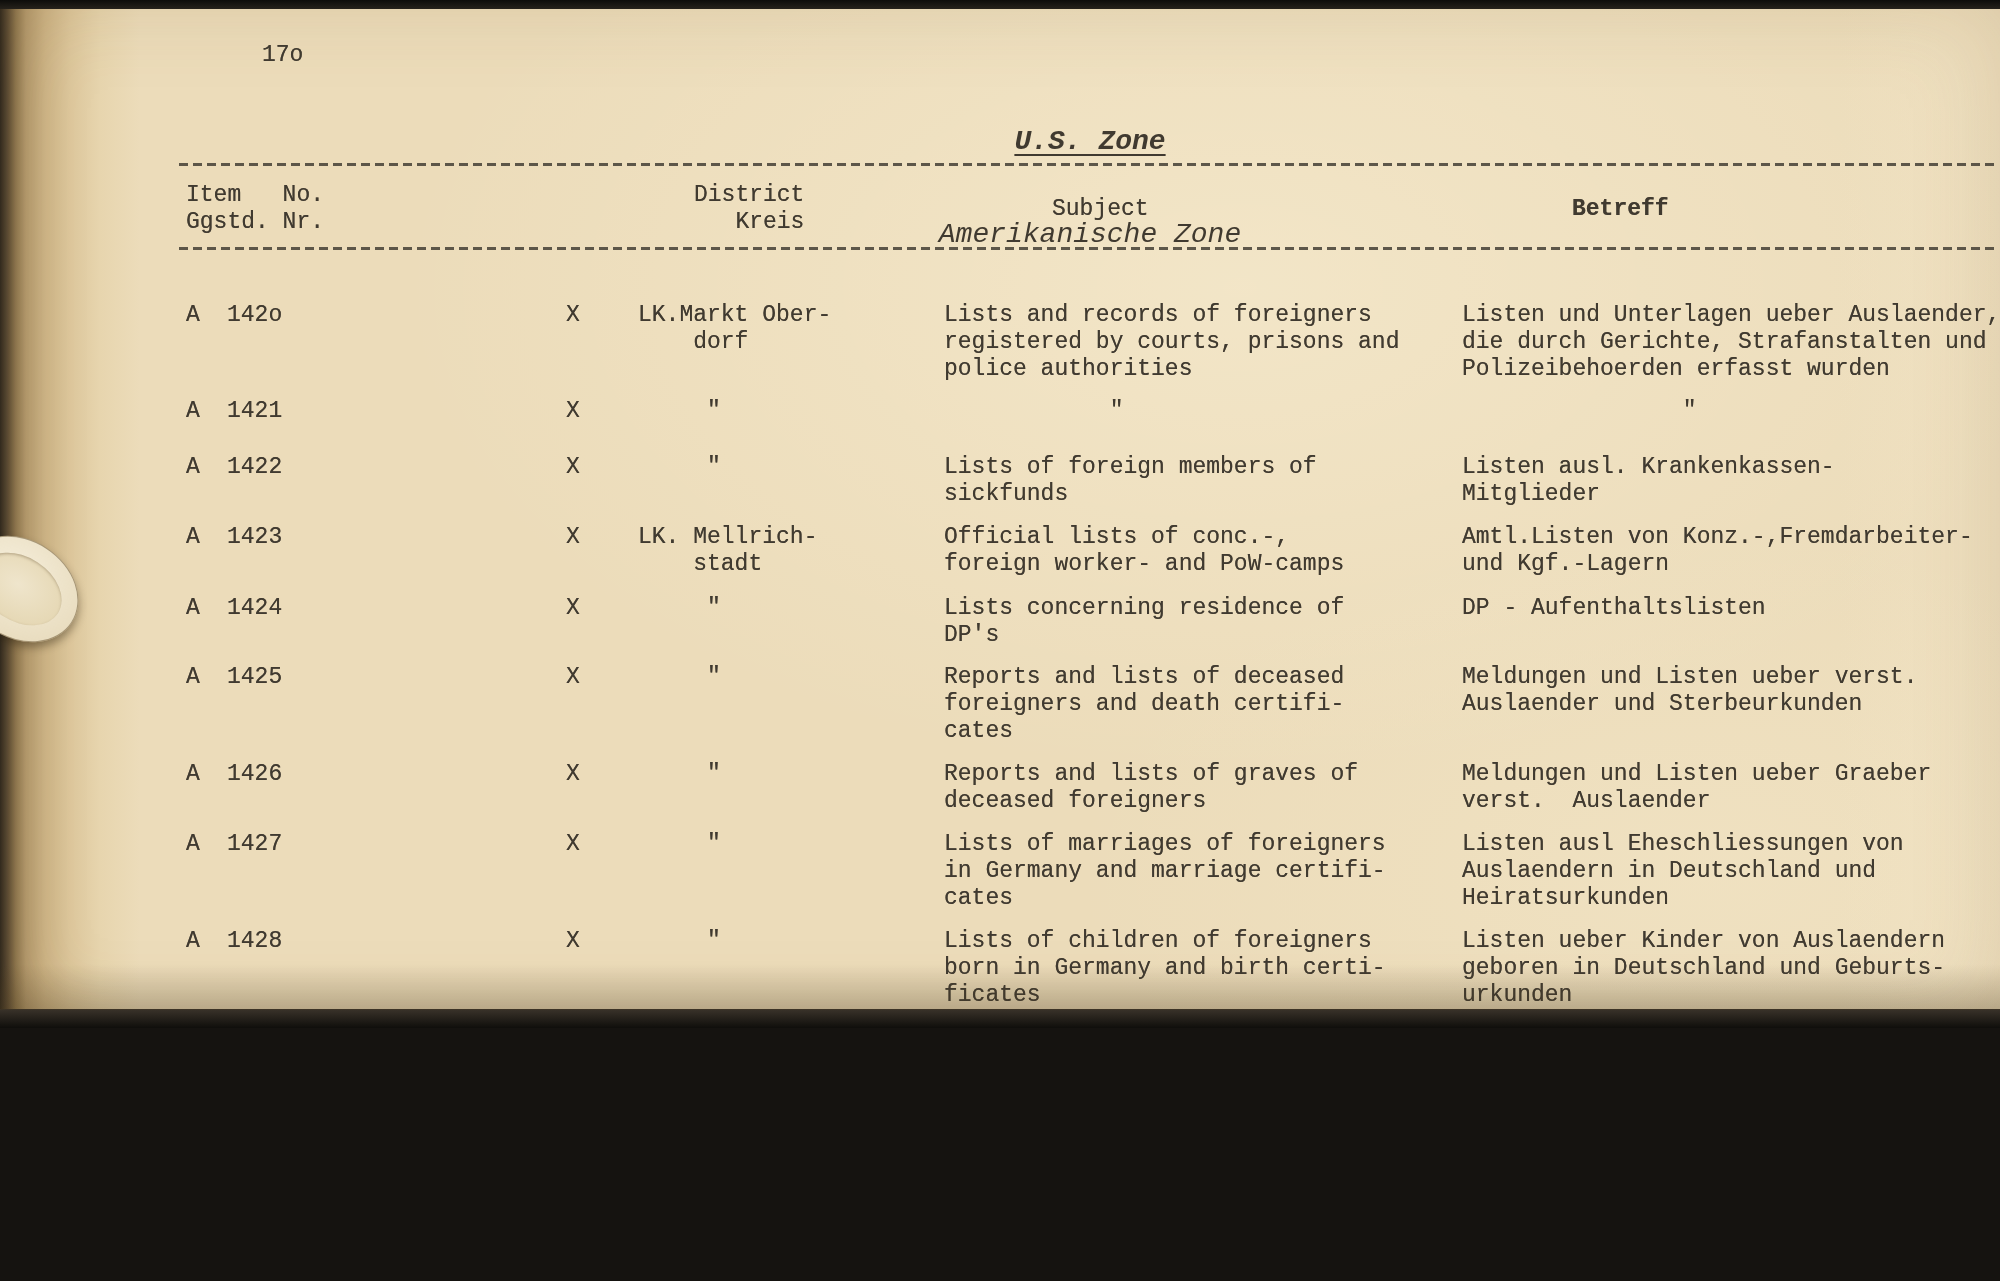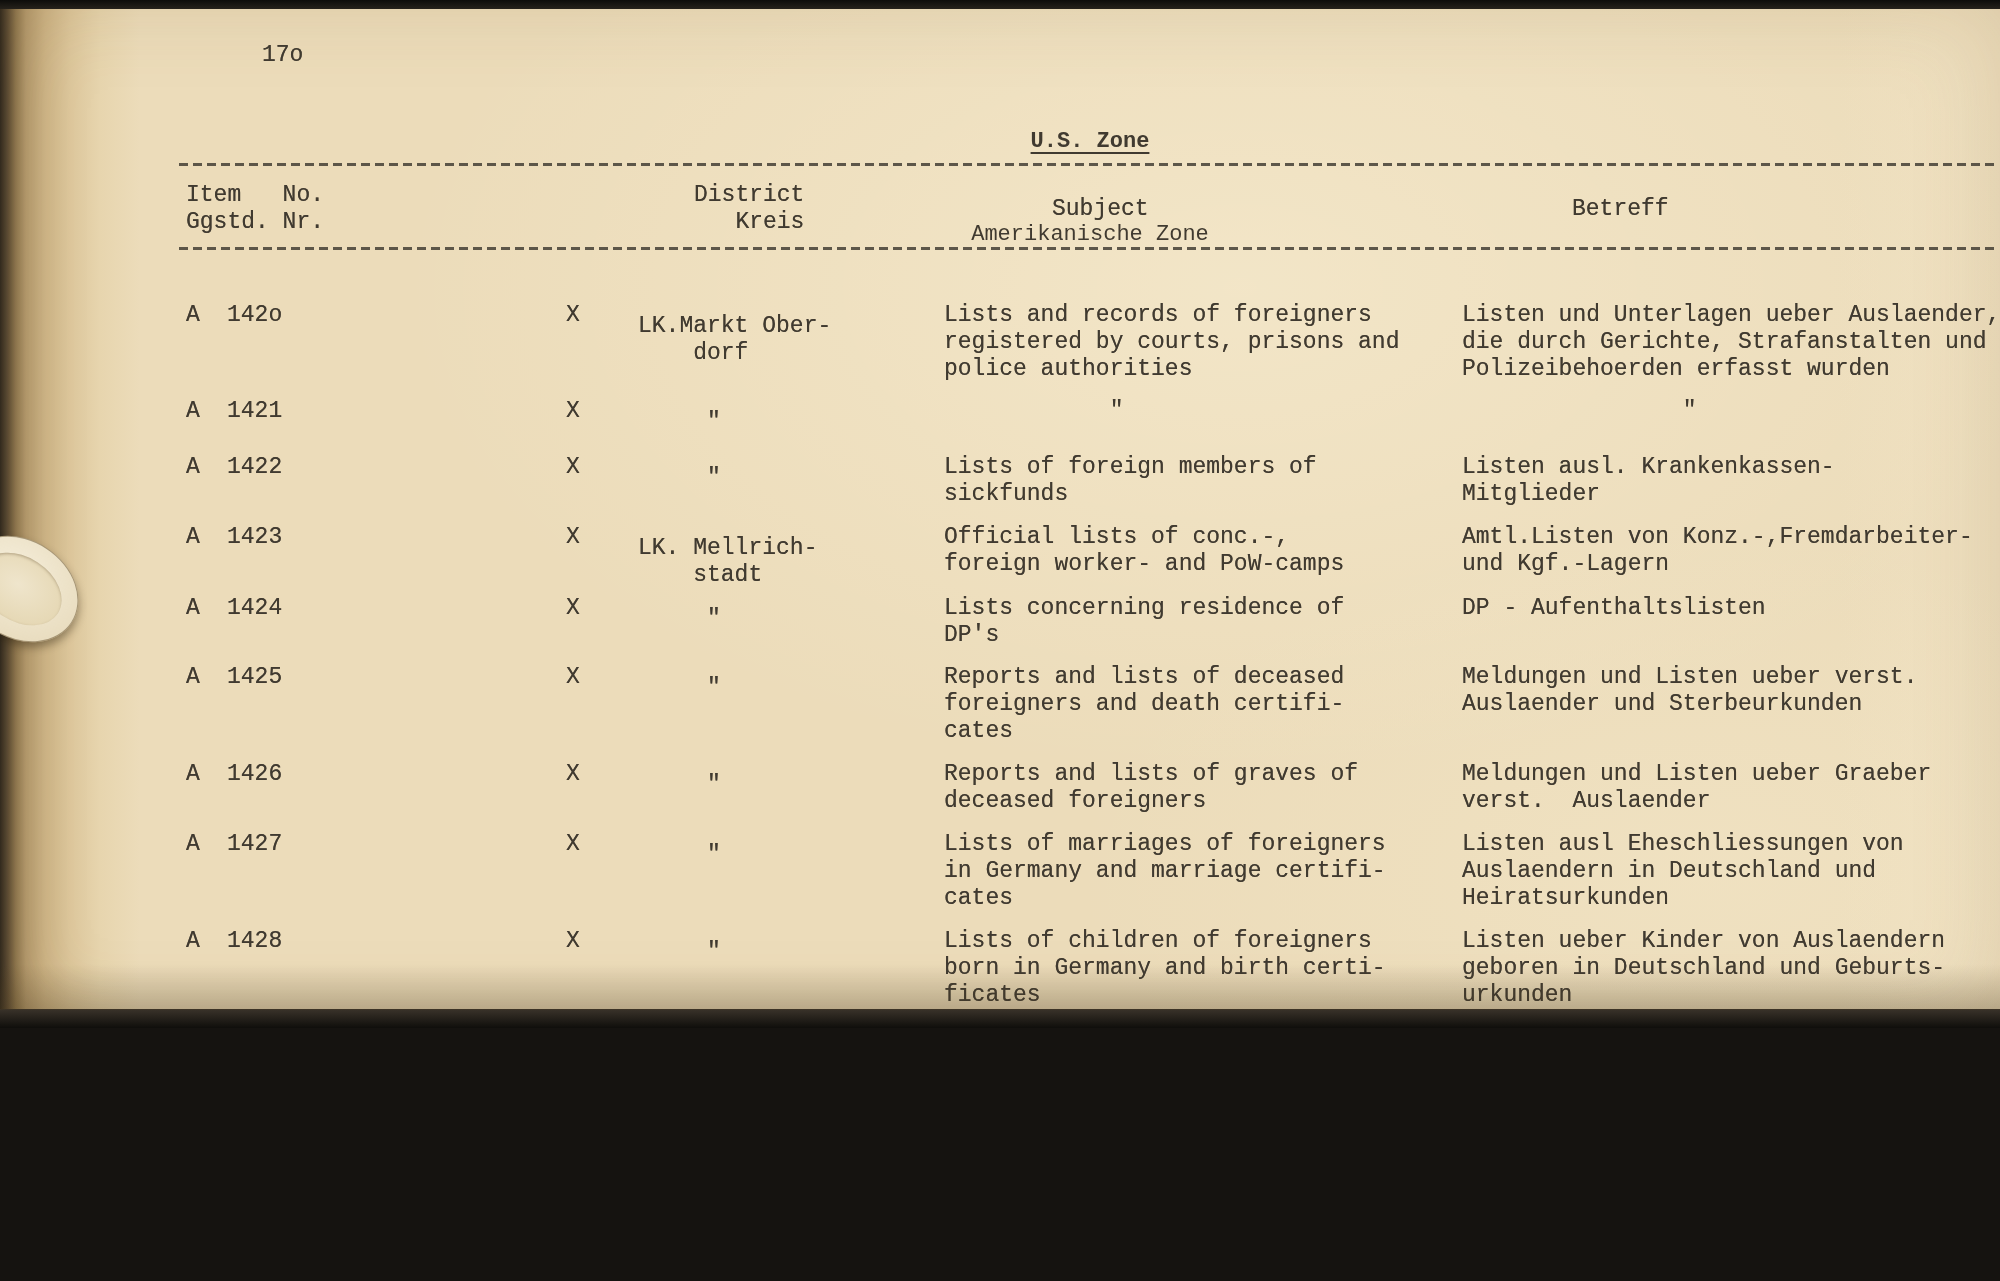--- a/index.html
+++ b/index.html
@@ -41,49 +41,49 @@
   }
   .page-tab::before{
     content:"";position:absolute;inset:16px;
     border-radius:50%;
     background:radial-gradient(ellipse at 45% 45%, #efe5cc, #e2d3ac);
     box-shadow:inset 1px 1px 3px rgba(90,70,40,0.35);
   }
   .pagenum{position:absolute;left:262px;top:42px;font-size:24px;}
   .zone-head{
     position:absolute;left:1090px;top:64px;transform:translateX(-50%);
-    text-align:center;font-size:22px;line-height:31px;white-space:pre;
+    text-align:center;font-size:28px;line-height:31px;white-space:pre;font-style:italic;
   }
   .zone-title{
     text-decoration:underline;
     text-underline-offset:5px;
     text-decoration-thickness:2px;
     font-weight:bold;
   }
   .dash-line{
     position:absolute;left:179px;right:2px;height:3px;
     background:repeating-linear-gradient(90deg,#433e34 0 9px, rgba(0,0,0,0) 9px 14px);
     opacity:.85;
   }
   .dash-1{top:163px;}
   .dash-2{top:247px;}
   .txt{position:absolute;font-size:23px;line-height:27px;white-space:pre;
        text-shadow:0 0 0.6px rgba(64,58,48,0.7);}
   .hdr-item{left:186px;top:182px;}
   .hdr-folder{left:389px;top:182px;}
   .hdr-district{left:694px;top:182px;text-align:right;}
   .hdr-subject{left:1052px;top:196px;}
-  .hdr-betreff{left:1572px;top:196px;}
+  .hdr-betreff{left:1572px;top:196px;font-weight:bold;}
   .row{position:absolute;left:0;width:100%;height:0;}
   .cell{position:absolute;font-size:23px;line-height:27px;white-space:pre;
         text-shadow:0 0 0.6px rgba(64,58,48,0.7);}
   .col-item{left:186px;}
   .col-no{left:227px;}
   .col-folder{left:566px;}
-  .col-district{left:638px;margin-top:11px;}
+  .col-district{left:638px;}
   .col-subject{left:944px;}
   .col-betreff{left:1462px;}
 </style>
 </head>
 <body>
 
 <div class="page">
 
   <div class="scan-bar-top"></div>
   <div class="scan-bar-bottom"></div>

